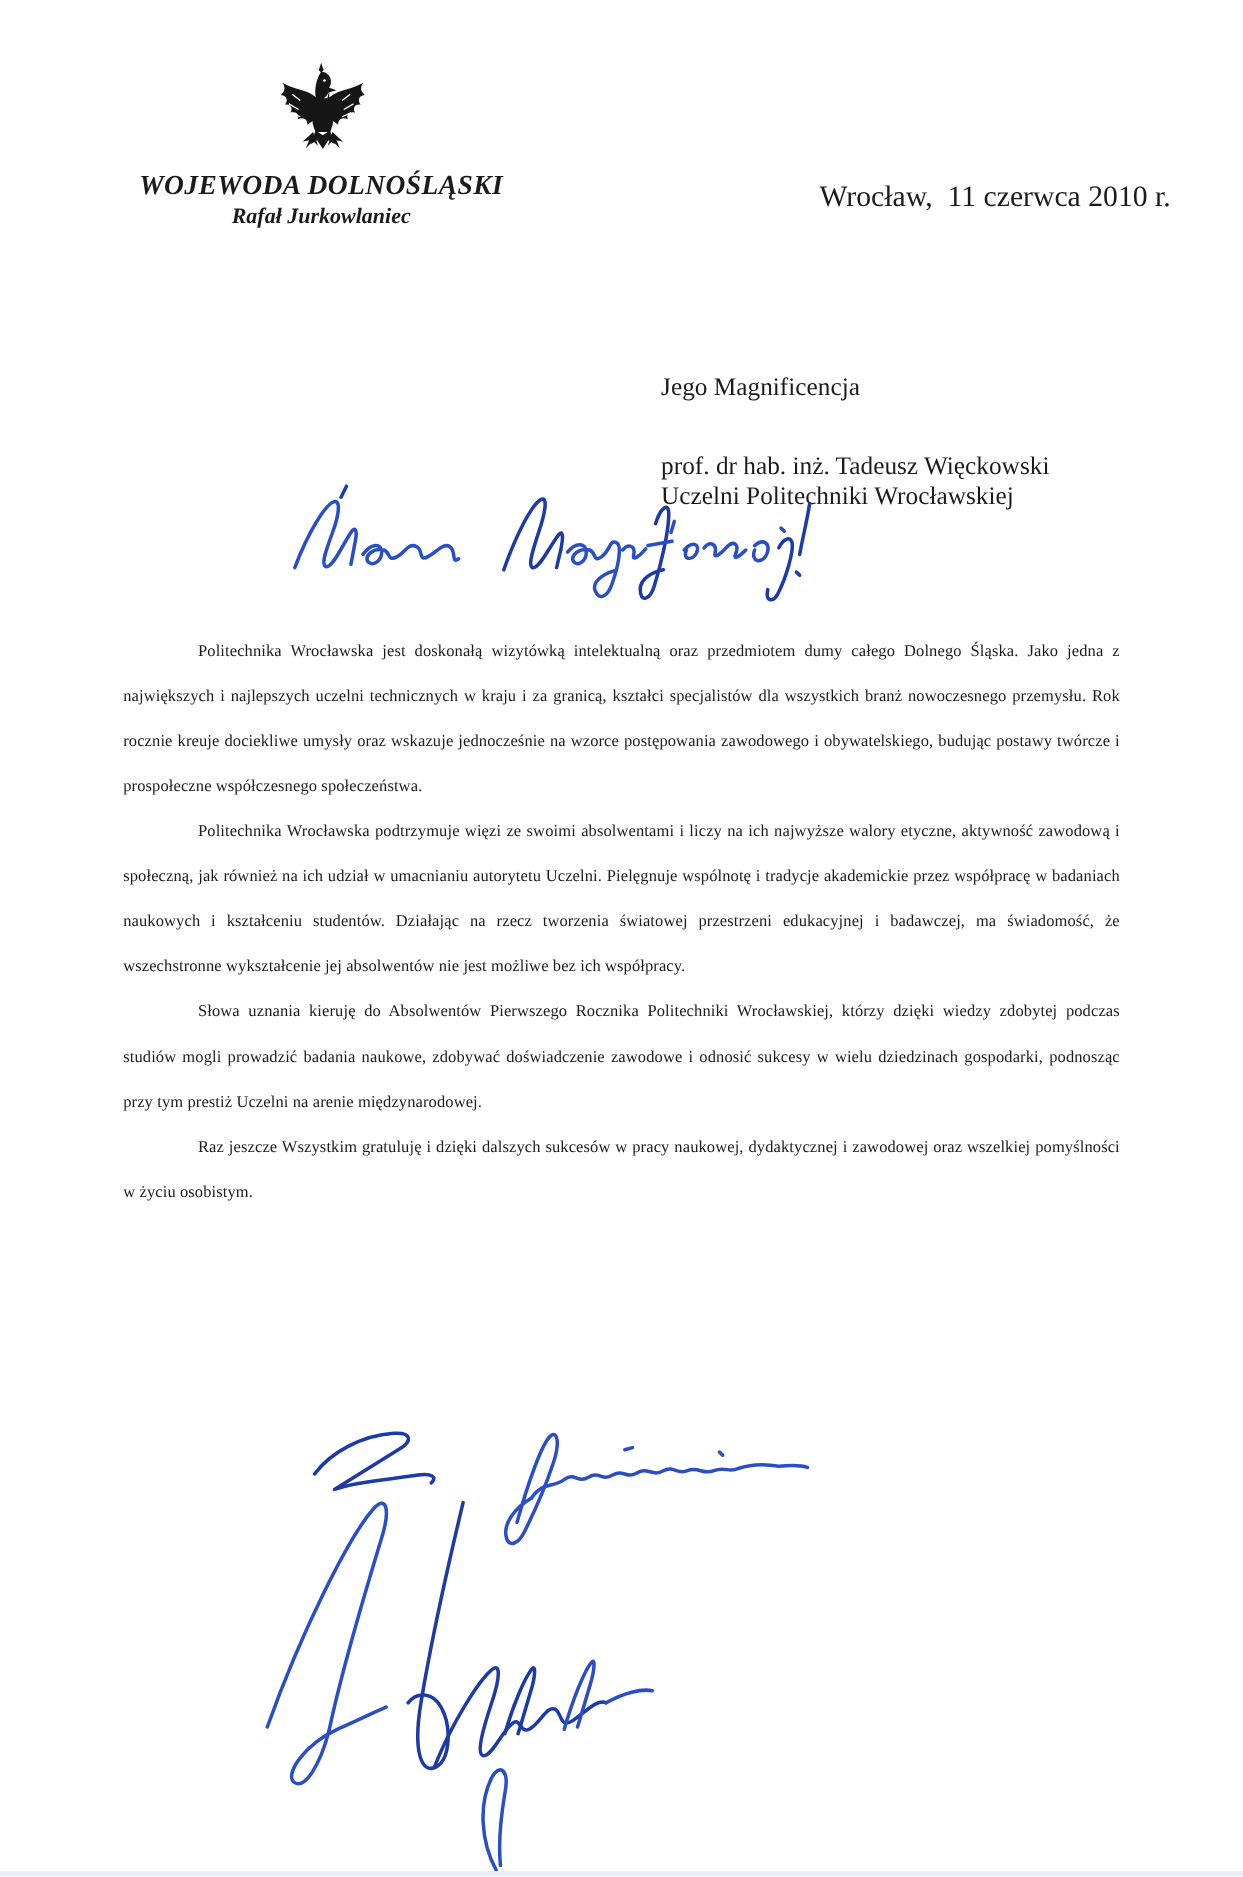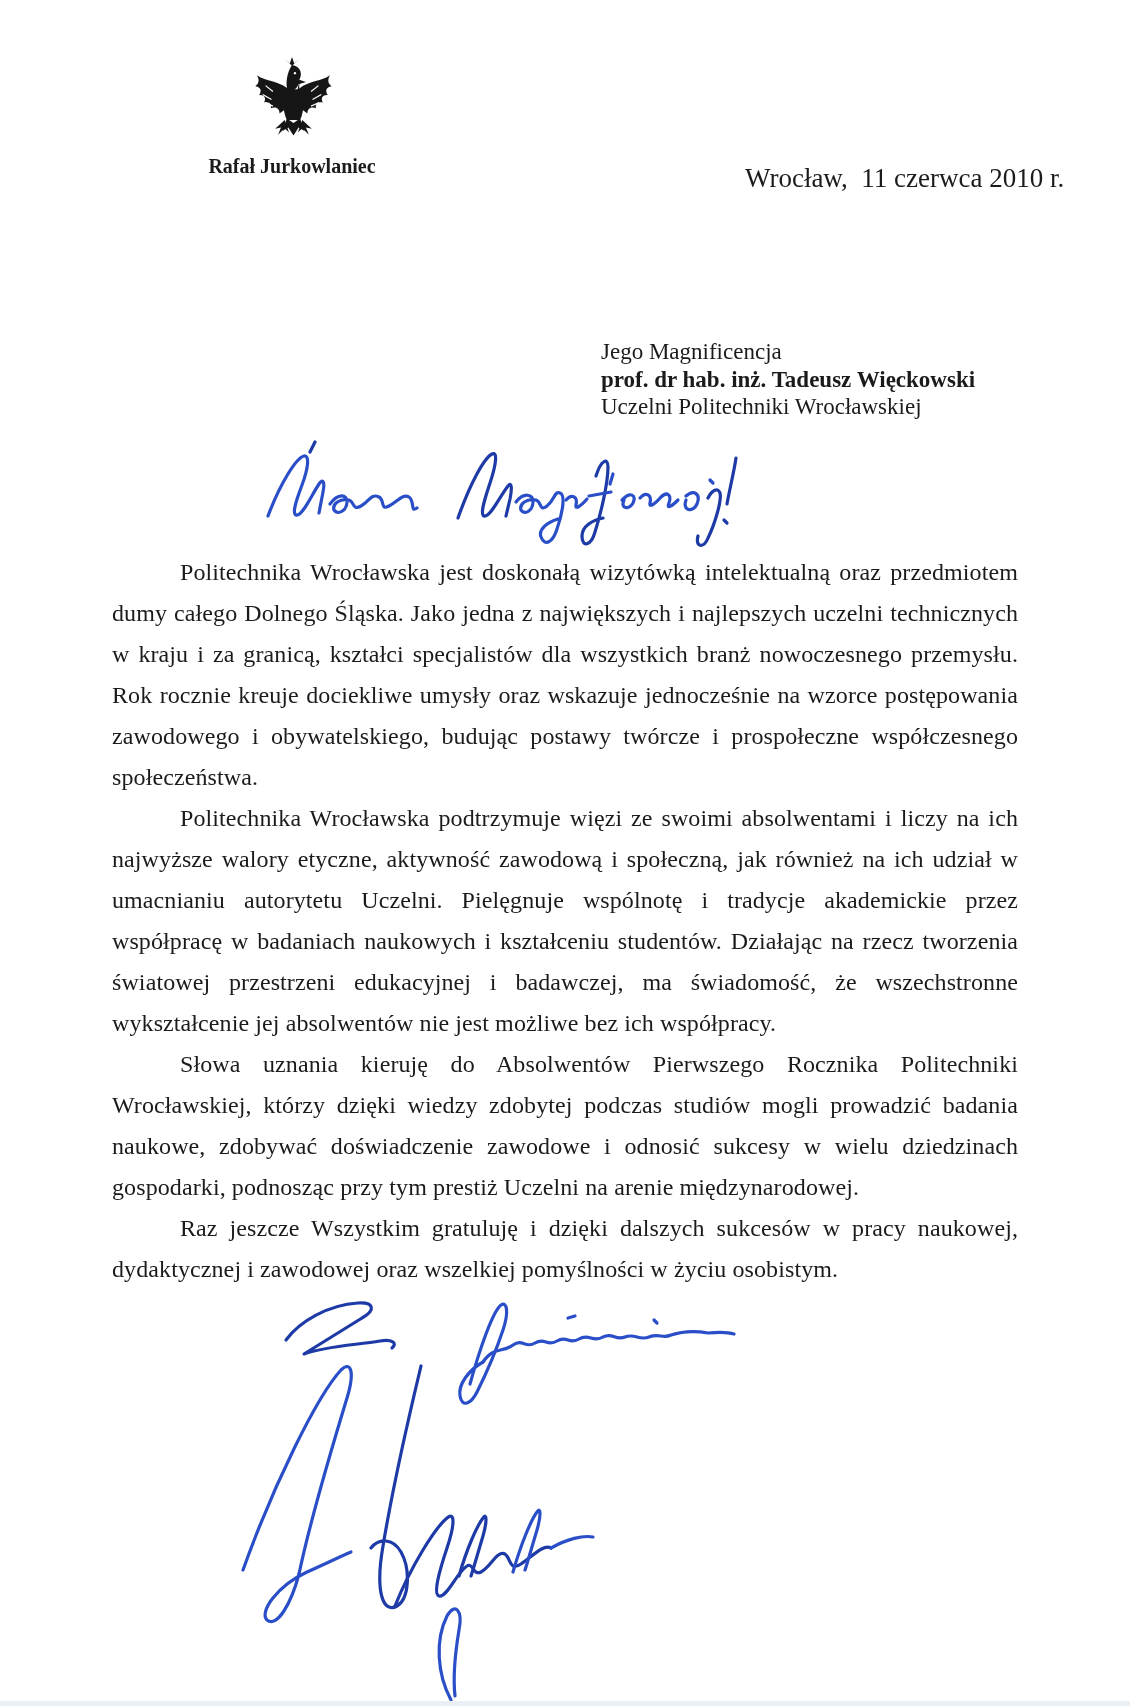--- a/index.html
+++ b/index.html
@@ -6,37 +6,37 @@
   * { margin:0; padding:0; box-sizing:border-box; }
   html,body { width:1130px; height:1706px; }
   body { background:#fff; font-family:"Liberation Serif", serif; color:var(--text); }
   .page { position:relative; width:1130px; height:1706px; background:var(--paper); overflow:hidden; }
   .scan-edge { position:absolute; left:0; bottom:0; width:100%; height:5px; background:#eaeef5; }
 
   
   .header-left { position:absolute; left:108px; top:55px; width:368px; text-align:center; }
   .emblem { width:88px; height:92px; margin:0 auto 8px auto; }
   .office { font-size:25px; font-weight:bold; font-style:italic; letter-spacing:0.4px; white-space:nowrap; }
-  .official { font-size:20px; font-weight:bold; margin-top:3px; }
+  .official { font-size:20px; font-weight:bold; font-style:italic; margin-top:3px; }
   .dateline { position:absolute; left:745px; top:163px; font-size:27px; white-space:pre; }
 
   
   .addressee { position:absolute; left:601px; top:338px; font-size:23px; line-height:27.5px; }
-  .addressee .bold { font-weight:bold; }
+  .addressee .bold { font-weight:normal;margin-top:44px; }
 
   
   .hw { position:absolute; overflow:visible; }
   .hw path { fill:none; stroke:var(--ink); stroke-width:3.2; stroke-linecap:round; stroke-linejoin:round; }
   .hw path.dk { stroke:var(--ink2); }
   #greeting  { left:248px; top:436px; }
   #closing   { left:256px; top:1288px; }
   #signature { left:225px; top:1356px; }
 
   
-  .letter-body { position:absolute; left:112px; top:552px; width:906px; font-size:24px;
+  .letter-body { position:absolute; left:112px; top:572px; width:906px; font-size:15px;
                  line-height:41px; text-align:justify; letter-spacing:0.1px; }
   .letter-body p { text-indent:68px; }
 
   .emblem svg path { fill:#161616; }
 </style>
 </head>
 <body>
 
 <div class="page">
 
@@ -48,20 +48,21 @@
         <circle cx="64" cy="24" r="1.6" fill="#fff"></circle>
         <path d="M54,45 C40,34 26,36 12,27 c4,6 3,11 -2,15 8,1 9,7 5,12 8,-1 10,5 7,10 8,-2 11,3 9,8 8,-3 12,1 12,7 l11,-8 c3,-11 4,-24 0,-34 z"></path>
         <path d="M70,45 C84,34 98,36 112,27 c-4,6 -3,11 2,15 -8,1 -9,7 -5,12 -8,-1 -10,5 -7,10 -8,-2 -11,3 -9,8 -8,-3 -12,1 -12,7 l-11,-8 c-3,-11 -4,-24 0,-34 z"></path>
         <path d="M53,46 h18 c6,13 6,29 0,42 h-18 c-6,-13 -6,-29 0,-42 z"></path>
         <path d="M53,86 l9,6 9,-6 6,17 -8,-5 -7,11 -7,-11 -8,5 z"></path>
         <path d="M50,88 l-13,12 8,-2 -4,10 9,-9 6,6 z"></path>
         <path d="M74,88 l13,12 -8,-2 4,10 -9,-9 -6,6 z"></path>
         <path d="M24,41 l10,8 M20,53 l12,7 M23,64 l11,5 M96,41 l-10,8 M100,53 l-12,7 M97,64 l-11,5" stroke="#fff" stroke-width="1.6" fill="none"></path>
       </svg>
     </div>
+    <div class="office">WOJEWODA DOLNOŚLĄSKI</div>
     <div class="official">Rafał Jurkowlaniec</div>
   </div>
   <div class="dateline">Wrocław,  11 czerwca 2010 r.</div>
 
   <div class="addressee">
     <div>Jego Magnificencja</div>
     <div class="bold">prof. dr hab. inż. Tadeusz Więckowski</div>
     <div>Uczelni Politechniki Wrocławskiej</div>
   </div>
 

